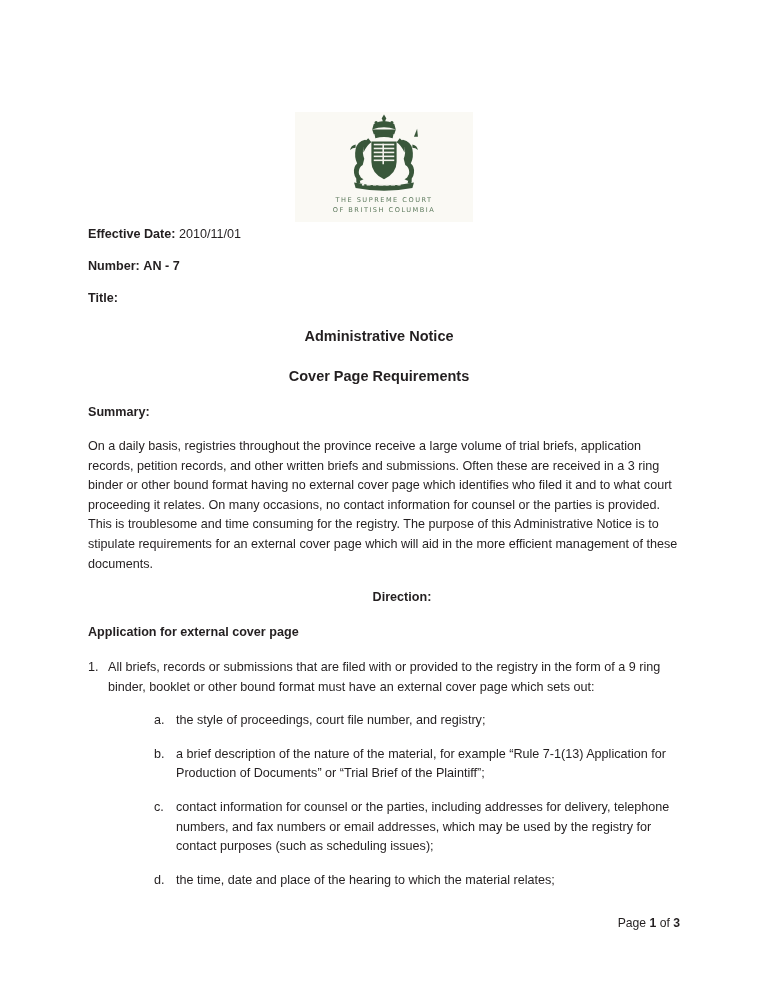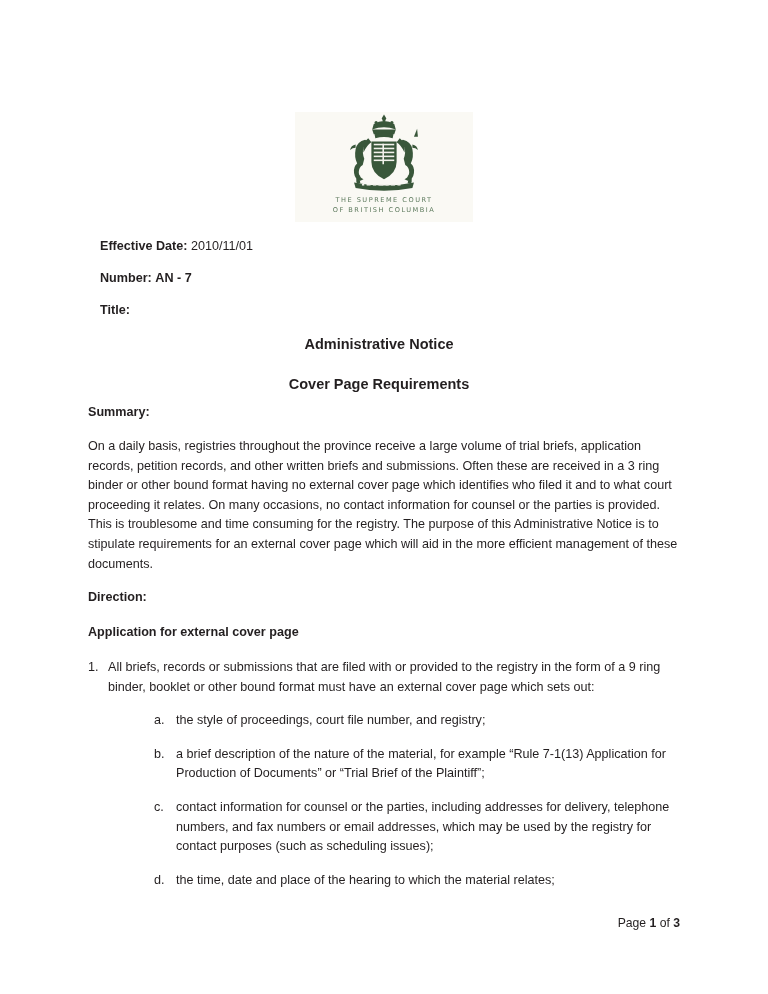--- a/index.html
+++ b/index.html
@@ -52,38 +52,38 @@
   
   .doc-body {
     position: absolute;
     left: 88px;
     top: 0;
     width: 594px;
   }
   .meta-line {
     font-size: 12.6px;
     line-height: 16px;
-    margin: 12px;
+    margin: 0;
   }
   .meta-line .lbl {
     font-weight: bold;
   }
   .meta-line .val {
     font-weight: normal;
   }
   .meta-line .val-bold {
     font-weight: bold;
   }
 
   .heading-center {
     text-align: center;
     font-size: 14.5px;
     font-weight: bold;
     line-height: 20px;
-    margin: 9px;
+    margin: 1px;
     padding-right: 12px;
   }
 
   .section-label {
     font-size: 12.6px;
     font-weight: bold;
     line-height: 17px;
     margin: 0;
   }
 
@@ -232,21 +232,21 @@
       <p class="heading-center">Cover Page Requirements</p>
     </div>
 
     <div style="position:absolute; left:0; top:404px; width:594px;">
       <p class="section-label">Summary:</p>
     </div>
     <div style="position:absolute; left:0; top:437px; width:594px;">
       <p class="para">On a daily basis, registries throughout the province receive a large volume of trial briefs, application records, petition records, and other written briefs and submissions. Often these are received in a 3 ring binder or other bound format having no external cover page which identifies who filed it and to what court proceeding it relates. On many occasions, no contact information for counsel or the parties is provided. This is troublesome and time consuming for the registry. The purpose of this Administrative Notice is to stipulate requirements for an external cover page which will aid in the more efficient management of these documents.</p>
     </div>
 
-    <div style="position:absolute; left:0; top:589px; width:594px;">
+    <div style="position:absolute; left:17px; top:589px; width:594px;text-align:center;">
       <p class="section-label">Direction:</p>
     </div>
     <div style="position:absolute; left:0; top:624px; width:594px;">
       <p class="section-label">Application for external cover page</p>
     </div>
 
     <div style="position:absolute; left:0; top:658px; width:594px;">
       <ol class="lvl1">
         <li>
           <span class="marker">1.</span>

